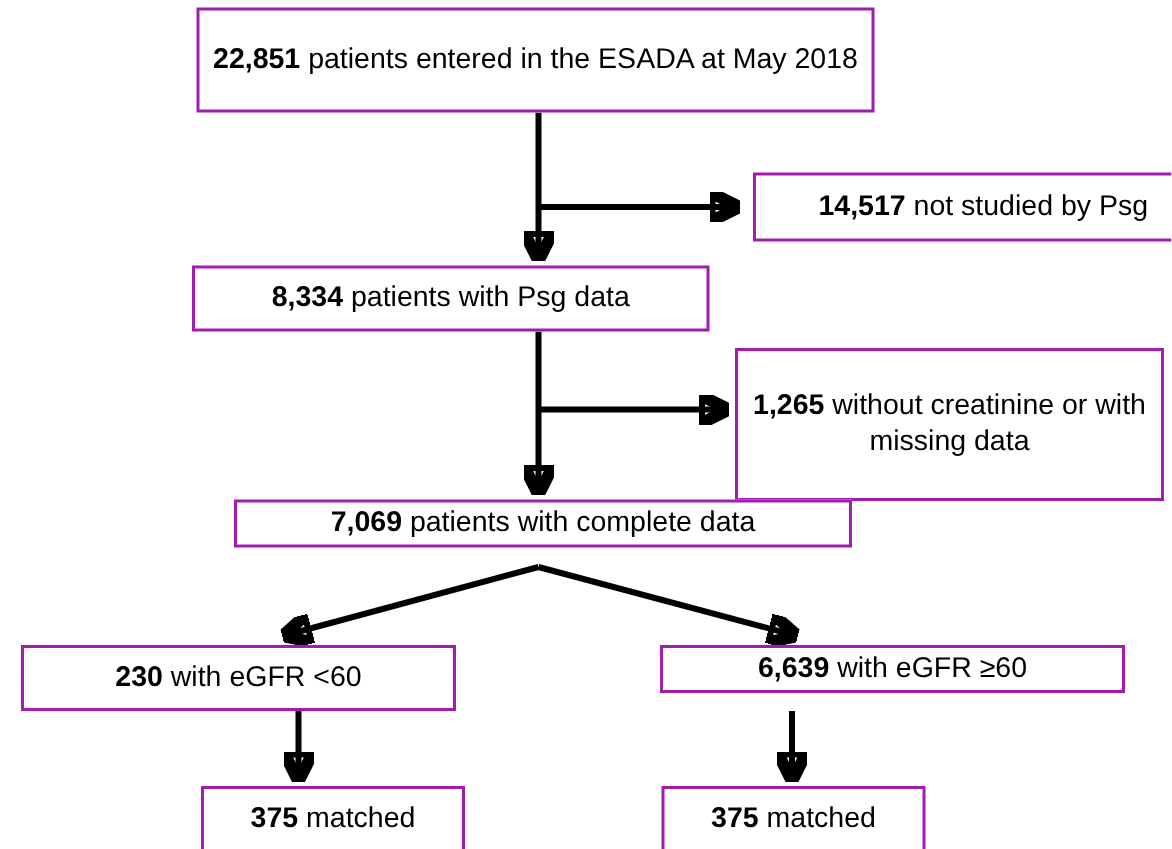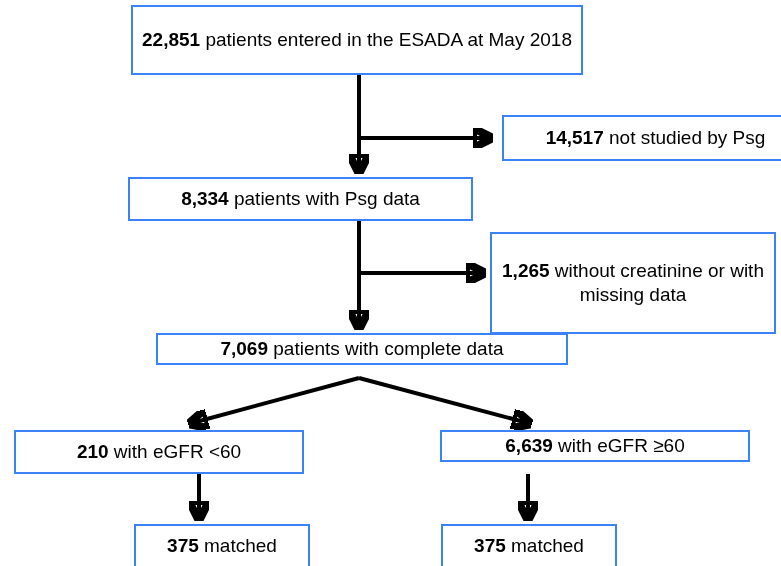--- a/index.html
+++ b/index.html
@@ -11,21 +11,21 @@
     position: relative;
     width: 781px;
     height: 566px;
     background: #ffffff;
     font-family: "Liberation Sans", sans-serif;
     overflow: hidden;
   }
   .node {
     position: absolute;
     box-sizing: border-box;
-    border: 2px solid #3b82f6;
+    border: 2px solid #a21caf;
     background: #ffffff;
     display: flex;
     align-items: center;
     justify-content: center;
     text-align: center;
     color: #000000;
     font-size: 19px;
     line-height: 1.28;
     padding: 2px 8px;
   }
@@ -98,21 +98,21 @@
   </div>
 
   <div class="node" style="left:156px; top:333px; width:412px; height:32px;">
     <div>
       <span class="num">7,069</span><span> patients with complete data</span>
     </div>
   </div>
 
   <div class="node" style="left:14px; top:430px; width:290px; height:44px;">
     <div>
-      <span class="num">210</span><span> with eGFR &lt;60</span>
+      <span class="num">230</span><span> with eGFR &lt;60</span>
     </div>
   </div>
 
   <div class="node" style="left:440px; top:430px; width:310px; height:32px;">
     <div>
       <span class="num">6,639</span><span> with eGFR ≥60</span>
     </div>
   </div>
 
   <div class="node" style="left:134px; top:524px; width:176px; height:44px;">

